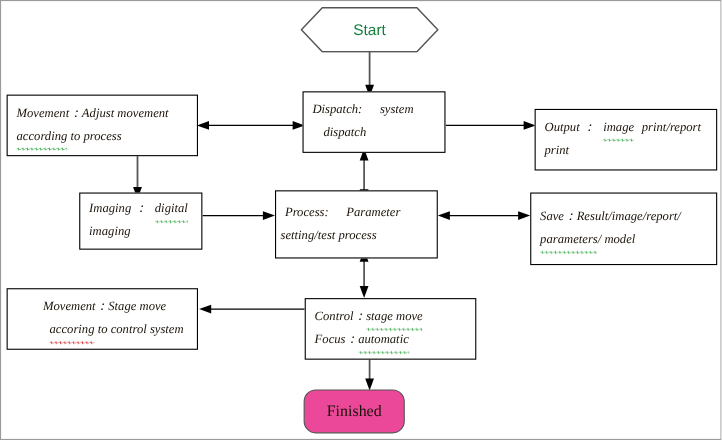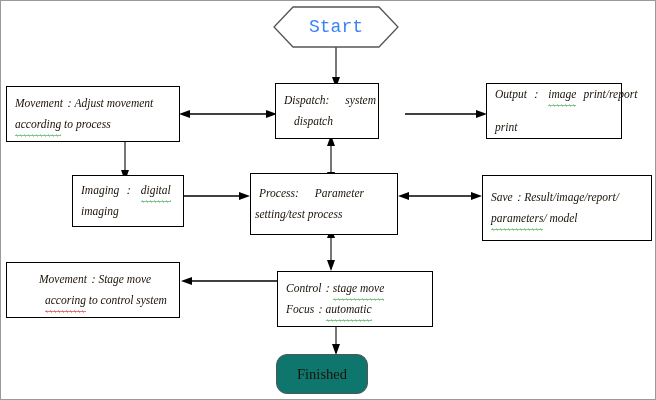--- a/index.html
+++ b/index.html
@@ -41,31 +41,31 @@
     position: absolute;
     z-index: 3;
   }
   .hexwrap svg { display: block; }
   .hexwrap .cap {
     position: absolute;
     inset: 0;
     display: flex;
     align-items: center;
     justify-content: center;
-    font-size: 18px;
-    font-family: Liberation Mono, monospace;
-    color: #3b82f6;
+    font-size: 14px;
+    font-family: Liberation Sans, sans-serif;
+    color: #15803d;
   }
 
   .rounded {
     position: absolute;
     box-sizing: border-box;
     border: 1px solid #555;
     border-radius: 11px;
-    background: #0f766e;
+    background: #ec4899;
     display: flex;
     align-items: center;
     justify-content: center;
     font-size: 14.5px;
     z-index: 3;
   }
 
   
   .conn {
     position: absolute;
@@ -183,26 +183,26 @@
       <polygon points="20,1 106,1 125,21 106,41 20,41 1,21" fill="#ffffff" stroke="#555555" stroke-width="1.3"></polygon>
     </svg>
     <div class="cap">Start</div>
   </div>
 
   <div class="node" style="left:5px; top:85px; width:174px; height:56px;">
     <div class="ln"><span>Movement</span><span>：Adjust movement</span></div>
     <div class="ln"><span class="sq sq-green">according</span><span> to process</span></div>
   </div>
 
-  <div class="node" style="left:274px; top:82px; width:104px; height:56px;">
+  <div class="node" style="left:274px; top:82px; width:130px; height:56px;">
     <div class="ln"><span>Dispatch:</span><span class="sp-w"></span><span>system</span></div>
     <div class="ln" style="padding-left:18px;"><span>dispatch</span></div>
   </div>
 
-  <div class="node" style="left:485px; top:82px; width:136px; height:56px;justify-content:space-between;">
+  <div class="node" style="left:485px; top:98px; width:166px; height:56px;">
     <div class="ln"><span>Output ：</span><span class="sp-n"></span><span class="sq sq-green">image</span><span class="sp-n"></span><span>print/report</span></div>
     <div class="ln"><span>print</span></div>
   </div>
 
   <div class="node" style="left:249px; top:172px; width:148px; height:62px;">
     <div class="ln"><span>Process:</span><span class="sp-w"></span><span>Parameter</span></div>
     <div class="ln" style="padding-left:4px;"><span>setting/test process</span></div>
   </div>
 
   <div class="node" style="left:71px; top:174px; width:112px; height:52px;">

